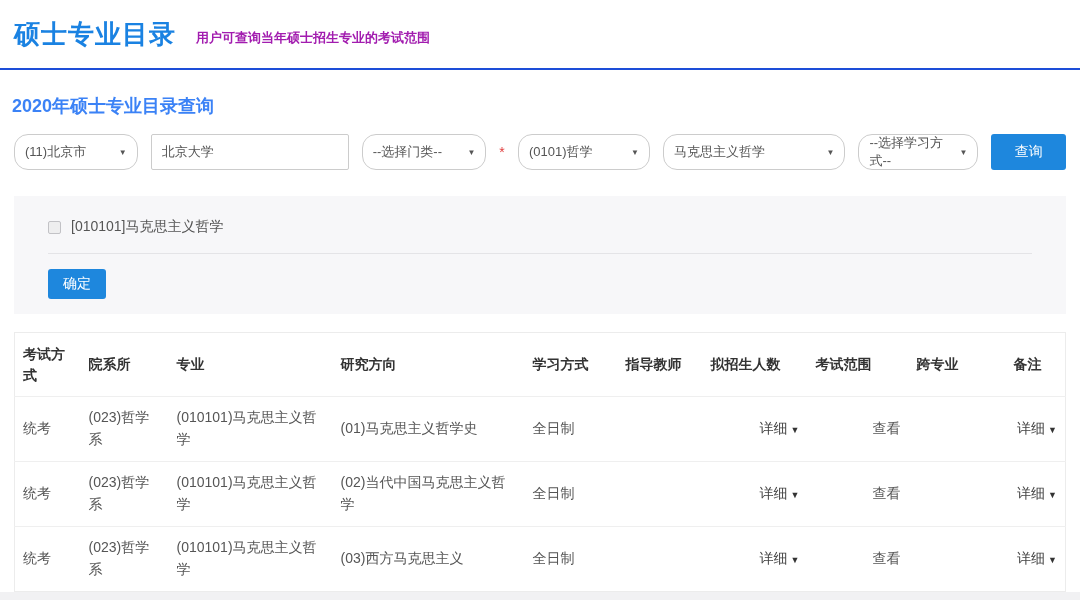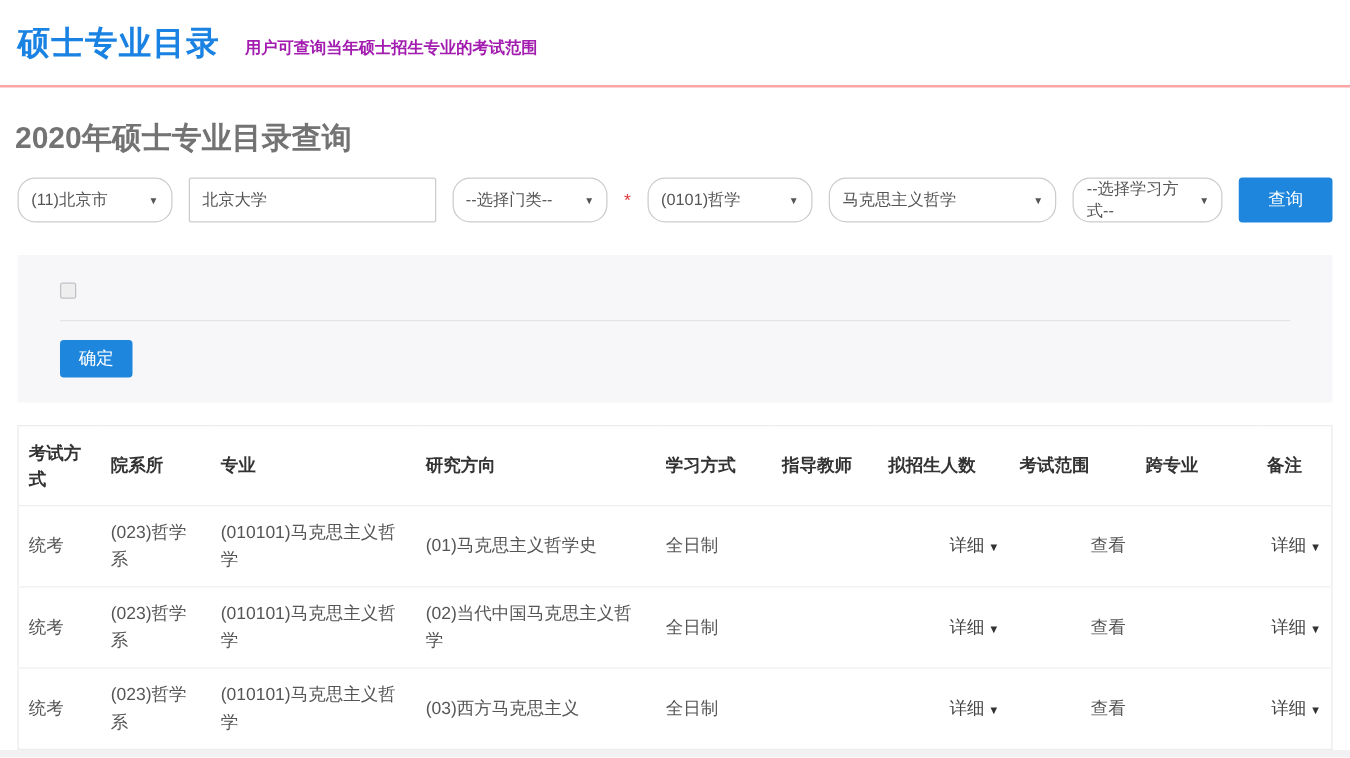--- a/index.html
+++ b/index.html
@@ -5,35 +5,35 @@
   * { box-sizing: border-box; margin: 0; padding: 0; }
   html, body {
     width: 1080px; height: 606px; overflow: hidden;
     background: #fff;
     font-family: "Liberation Sans", "DejaVu Sans", sans-serif;
   }
   
   .page-header {
     height: 70px; padding: 0 14px;
     display: flex; align-items: center;
-    border-bottom: 2px solid #fca5a5;
+    border-bottom: 2px solid #1d4ed8;
   }
   .page-title {
     font-size: 26px; font-weight: bold; color: #1a82e2; letter-spacing: 1px;
   }
   .page-subtitle {
     margin-left: 20px; margin-top: 8px;
     font-size: 13px; color: #a21caf; font-weight: bold;
   }
   
   .section-head {
     margin: 24px 14px 0 12px;
     display: flex; align-items: baseline;
   }
-  .section-title { font-size: 24px; font-weight: bold; color: #737373; }
+  .section-title { font-size: 18px; font-weight: bold; color: #3b82f6; }
   .section-note { margin-left: 14px; font-size: 12px; color: #b3b3b3; }
   
   .filters {
     margin: 16px 14px 0 14px;
     display: flex; align-items: center; gap: 13px;
   }
   .sel {
     height: 36px; border: 1px solid #ccc; border-radius: 14px; background: #fff;
     display: flex; align-items: center; justify-content: space-between;
     padding: 0 10px; font-size: 13px; color: #555; cursor: pointer;
@@ -129,20 +129,21 @@
   <div class="sel w-studymode">
     <span>--选择学习方式--</span>
     <span class="caret">▼</span>
   </div>
   <button class="btn-primary">查询</button>
 </div>
 
 <div class="panel">
   <div class="panel-check-row">
     <span class="checkbox"></span>
+    <span class="check-label">[010101]马克思主义哲学</span>
   </div>
   <div class="panel-divider"></div>
   <button class="btn-confirm">确定</button>
 </div>
 
 <table class="result-table">
   <colgroup>
     <col style="width:66px">
       <col style="width:88px">
       <col style="width:164px">

